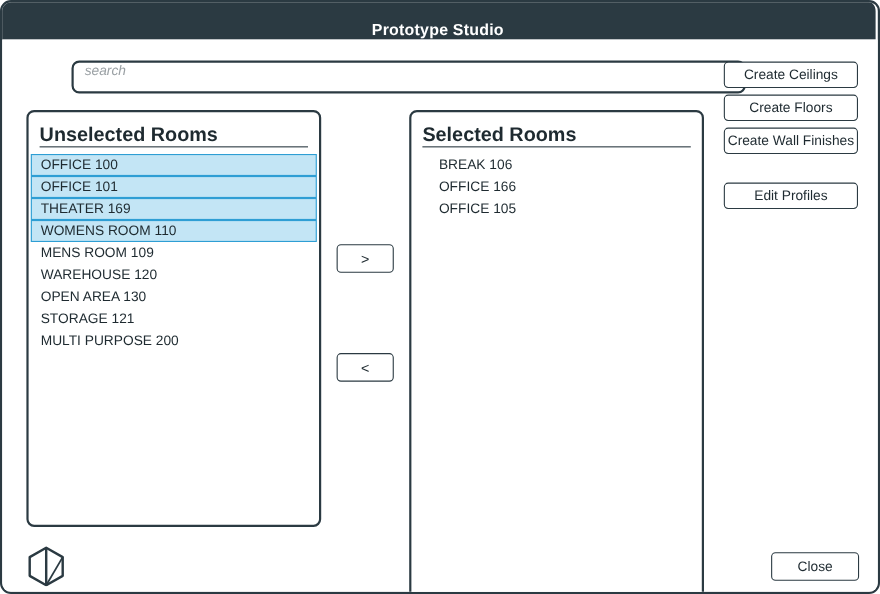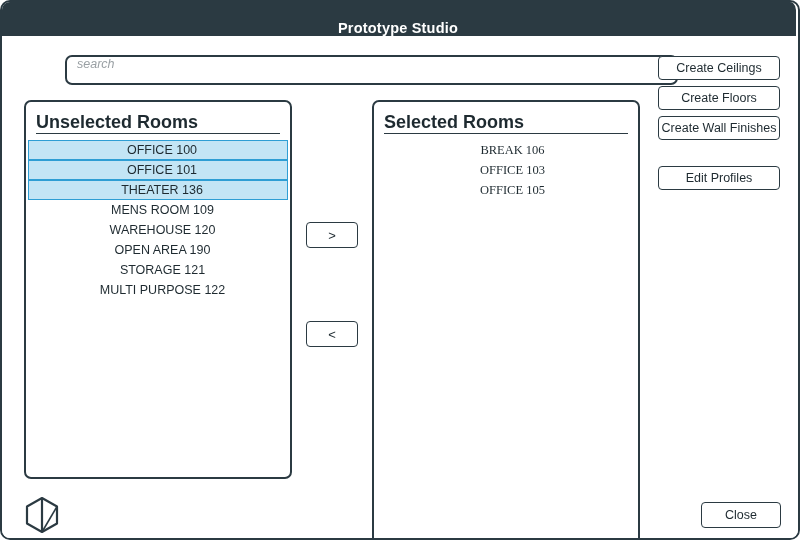--- a/index.html
+++ b/index.html
@@ -108,21 +108,20 @@
     padding-bottom: 2px;
     box-sizing: border-box;
   }
 
   .list {
     position: absolute;
     left: 0;
     top: 36px;
     right: 0;
     bottom: 0;
-    text-align: center;
   }
   .list-inner-pad {
     padding-top: 2px;
   }
 
   .list-item {
     height: 20px;
     line-height: 20px;
     font-size: 12.5px;
     color: #1e2a30;
@@ -134,22 +133,21 @@
     margin: 0 2px;
   }
   .list-item.highlighted {
     background: #c3e5f5;
     border: 1px solid #2e9ed4;
     height: 20px;
     line-height: 18px;
     padding-left: 8px;
   }
   .list-selected .list-item {
-    padding-left: 13px;
-    font-family: Liberation Serif, serif;
+    padding-left: 25px;
   }
 
   
   .transfer-btn {
     position: absolute;
     width: 52px;
     height: 26px;
     box-sizing: border-box;
     background: #ffffff;
     border: 1.5px solid #2b3a42;
@@ -233,34 +231,35 @@
 
     <div class="search-box">
       <span class="search-placeholder">search</span>
     </div>
 
     <div class="panel panel-unselected">
       <div class="panel-header">Unselected Rooms</div>
       <div class="list list-unselected list-inner-pad" id="unselected-list">
           <div class="list-item highlighted">OFFICE 100</div>
           <div class="list-item highlighted">OFFICE 101</div>
-          <div class="list-item highlighted">THEATER 136</div>
+          <div class="list-item highlighted">THEATER 169</div>
+          <div class="list-item highlighted">WOMENS ROOM 110</div>
           <div class="list-item">MENS ROOM 109</div>
           <div class="list-item">WAREHOUSE 120</div>
-          <div class="list-item">OPEN AREA 190</div>
+          <div class="list-item">OPEN AREA 130</div>
           <div class="list-item">STORAGE 121</div>
-          <div class="list-item">MULTI PURPOSE 122</div>
+          <div class="list-item">MULTI PURPOSE 200</div>
         </div>
     </div>
 
     <div class="panel panel-selected">
       <div class="panel-header">Selected Rooms</div>
       <div class="list list-selected list-inner-pad" id="selected-list">
           <div class="list-item">BREAK 106</div>
-          <div class="list-item">OFFICE 103</div>
+          <div class="list-item">OFFICE 166</div>
           <div class="list-item">OFFICE 105</div>
         </div>
     </div>
 
     <button class="transfer-btn transfer-right">&gt;</button>
     <button class="transfer-btn transfer-left">&lt;</button>
 
     <button class="side-btn side-btn-1">Create Floors</button>
     <button class="side-btn side-btn-0">Create Ceilings</button>
     <button class="side-btn side-btn-3">Edit Profiles</button>

